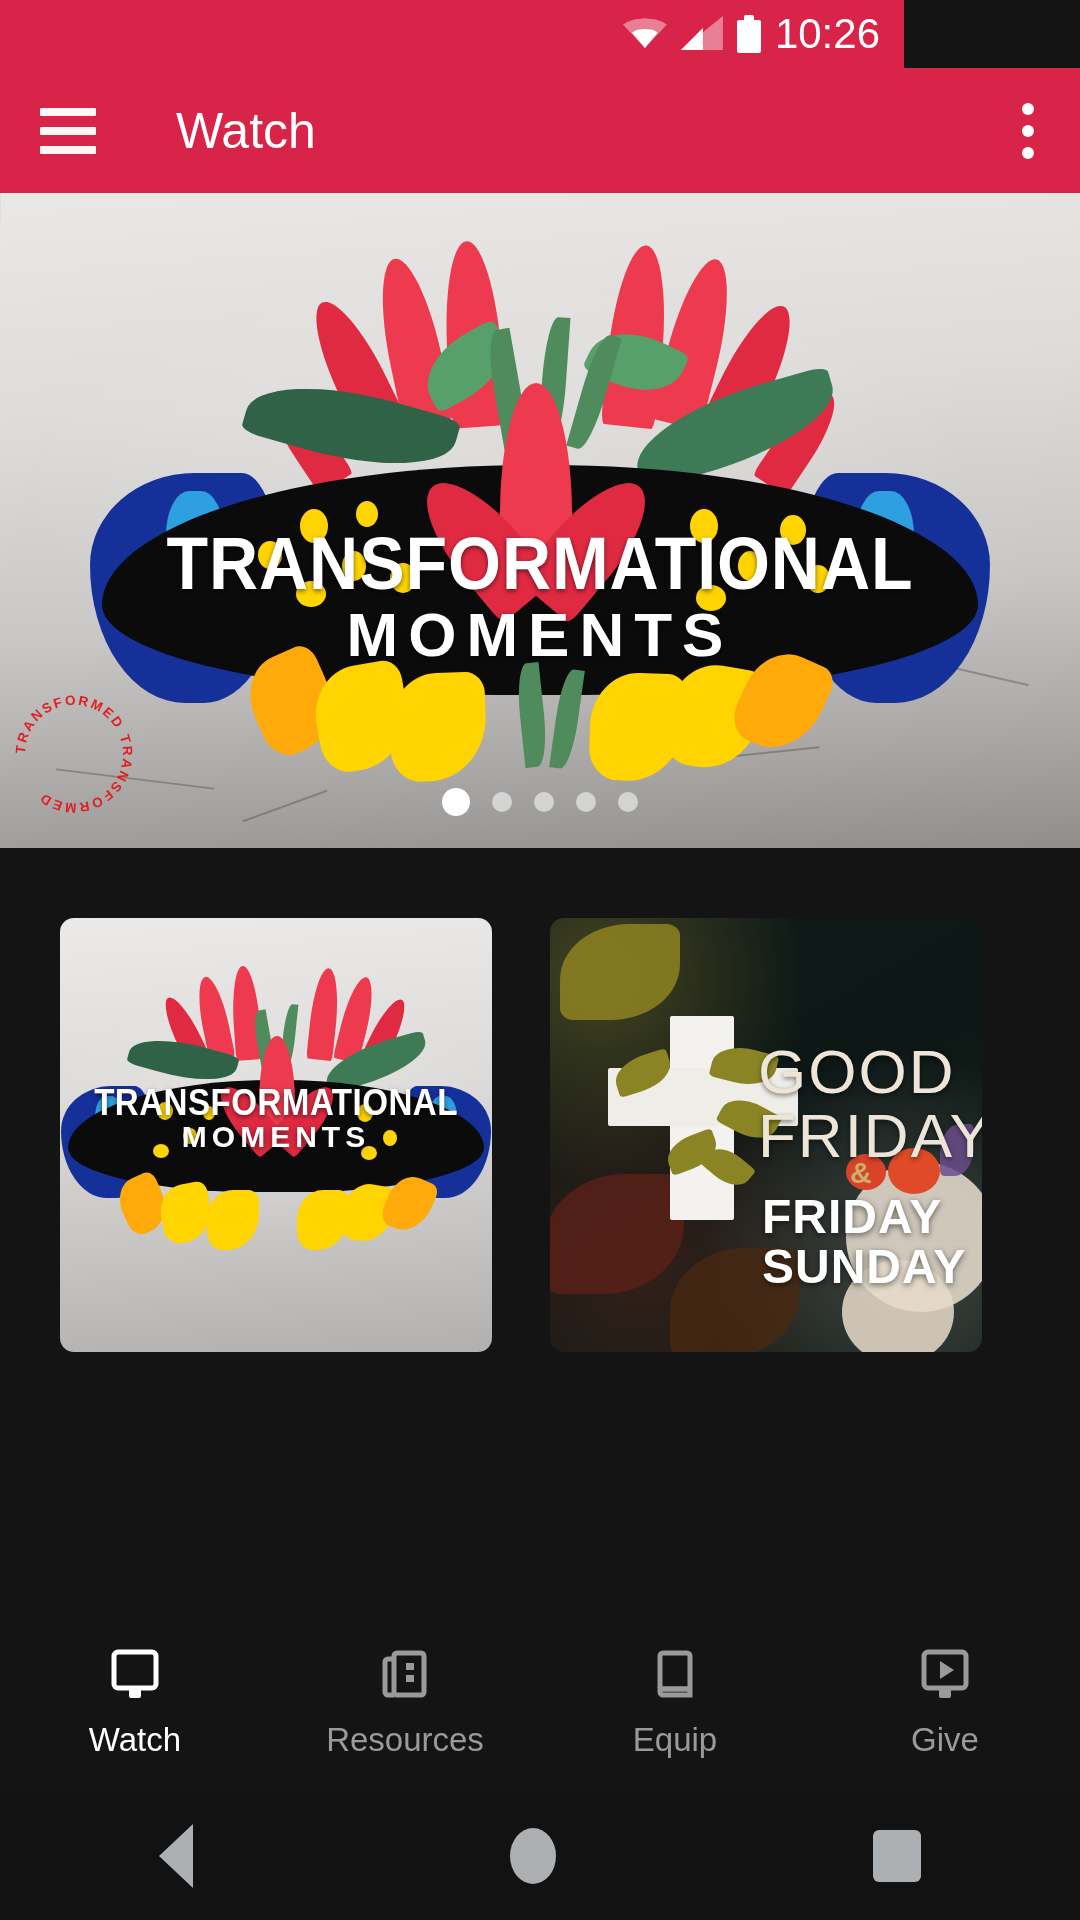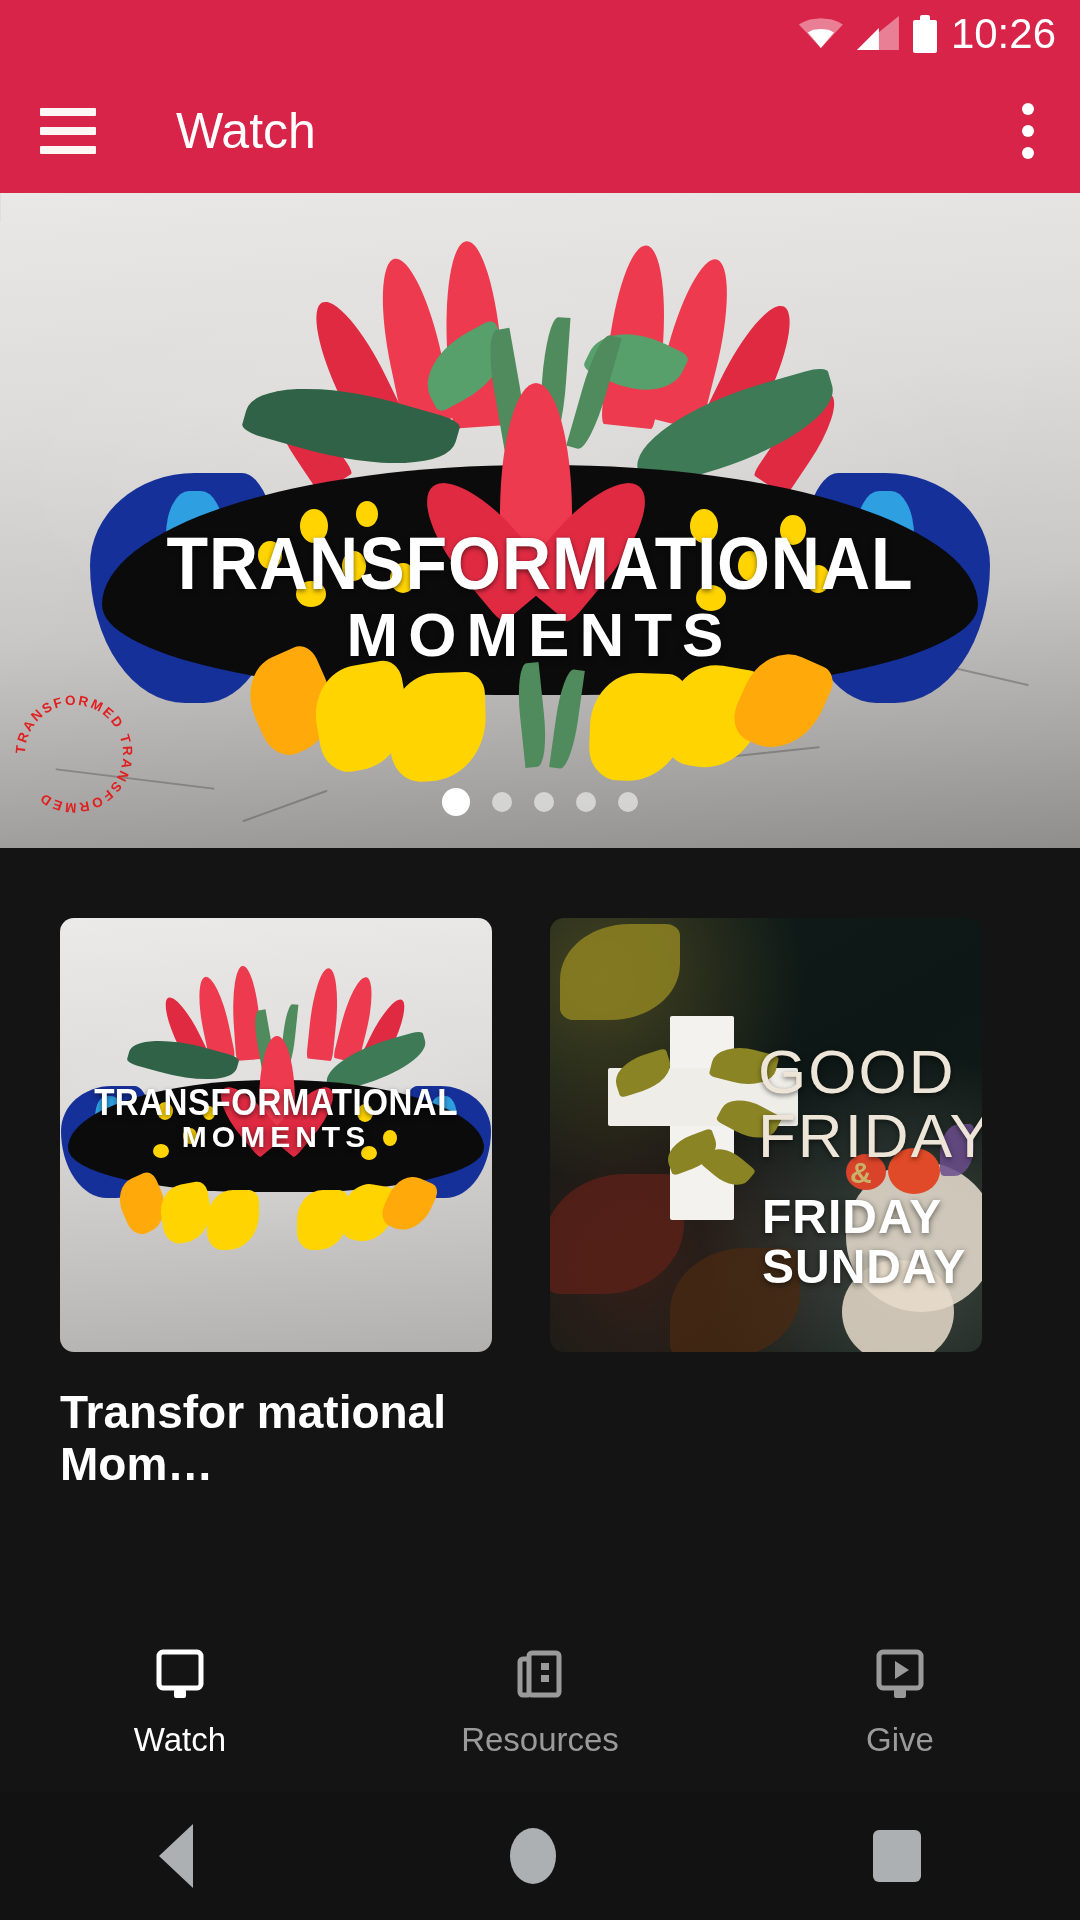--- a/index.html
+++ b/index.html
@@ -6,21 +6,21 @@
   html,body{ width:1080px; height:1920px; }
   body{
     background:#141414;
     font-family:"Liberation Sans", sans-serif;
     overflow:hidden;
     position:relative;
   }
 
   
   .statusbar{
-    position:absolute; top:0; left:0; width:1080px; height:68px;
+    position:absolute; top:0; left:0; width:904px; height:68px;
     background:#D82448;
     display:flex; align-items:center; justify-content:flex-end;
     padding-right:24px; gap:14px;
   }
   .si{ display:block; }
   .wifi-ic{ width:44px; height:36px; position:relative; }
   .wifi-ic .arcbg{
     position:absolute; left:0; top:2px; width:44px; height:30px;
     background:rgba(255,255,255,.42);
     clip-path: polygon(50% 100%, 0% 22%, 10% 13%, 25% 5%, 50% 1%, 75% 5%, 90% 13%, 100% 22%);
@@ -377,21 +377,20 @@
         <div class="yel" style="left:146px; top:228px; width:52px; height:60px;"></div>
         <div class="yel" style="left:236px; top:228px; width:52px; height:60px;"></div>
         <div class="yel" style="left:282px; top:222px; width:50px; height:58px; transform:rotate(10deg);"></div>
         <div class="yel o" style="left:326px; top:214px; width:44px; height:56px; transform:rotate(24deg);"></div>
       </div>
       <div class="hero-title">
         <div class="ht1">TRANSFORMATIONAL</div>
         <div class="ht2">MOMENTS</div>
       </div>
     </div>
-    <div class="card-title">Transfor mational Mom…</div>
   </div>
 
   <div class="card">
     <div class="thumb t2">
       <div class="flr" style="left:10px;  top:6px;   width:120px; height:96px;  background:#8E8222; opacity:.85;"></div>
       <div class="flr" style="left:-6px;  top:256px; width:140px; height:120px; background:#5B2018; opacity:.8;"></div>
       <div class="flr" style="left:120px; top:330px; width:130px; height:110px; background:#4A2A12; opacity:.75;"></div>
       <div class="bloom" style="right:-14px; top:244px; width:150px; height:150px; background:#DCD4C6; opacity:.92;"></div>
       <div class="bloom" style="right:28px;  top:342px; width:112px; height:104px; background:#E7DCCB; opacity:.85;"></div>
       <div class="flr" style="right:42px; top:230px; width:52px; height:46px; background:#E04A28; border-radius:50%;"></div>
@@ -433,20 +432,29 @@
       <svg viewBox="0 0 58 54" width="58" height="54">
         <rect class="ic-stroke" x="18" y="4" width="30" height="42" rx="3" fill="none" stroke-width="5"></rect>
         <path class="ic-stroke" d="M18 10 H12 a3 3 0 0 0 -3 3 V43 a3 3 0 0 0 3 3 H18" fill="none" stroke-width="5"></path>
         <rect class="ic-fill" x="30" y="14" width="8" height="7"></rect>
         <rect class="ic-fill" x="30" y="26" width="8" height="7"></rect>
       </svg>
     </div>
     <div class="lbl">Resources</div>
   </div>
 
+  <div class="tab">
+    <div class="tic">
+      <svg viewBox="0 0 58 54" width="58" height="54">
+        <rect class="ic-stroke" x="14" y="4" width="30" height="36" rx="3" fill="none" stroke-width="5"></rect>
+        <path class="ic-stroke" d="M14 40 H44 a0 0 0 0 1 0 0 V46 H17 a3 3 0 0 1 -3 -3 Z" fill="none" stroke-width="5"></path>
+      </svg>
+    </div>
+    <div class="lbl">Equip</div>
+  </div>
 
   <div class="tab">
     <div class="tic">
       <svg viewBox="0 0 58 54" width="58" height="54">
         <rect class="ic-stroke" x="8" y="3" width="42" height="36" rx="4" fill="none" stroke-width="5"></rect>
         <path class="ic-fill" d="M24 12 L38 21 L24 30 Z"></path>
         <rect class="ic-fill" x="23" y="40" width="12" height="9" rx="2"></rect>
       </svg>
     </div>
     <div class="lbl">Give</div>

